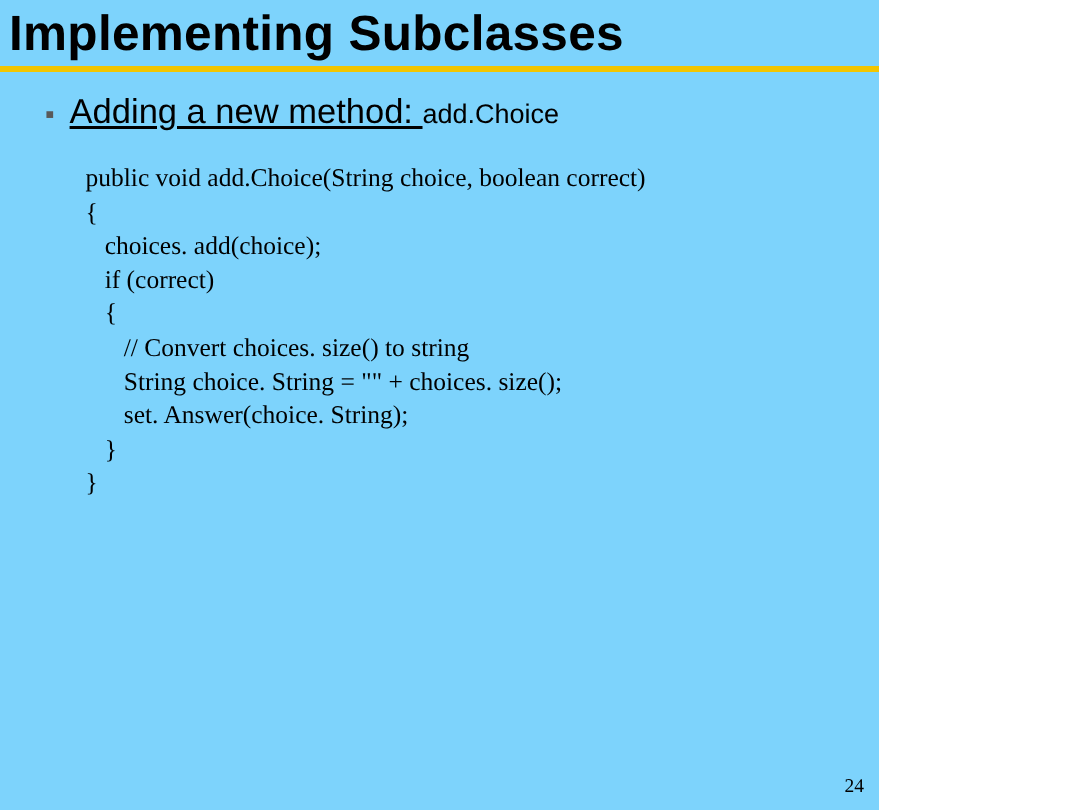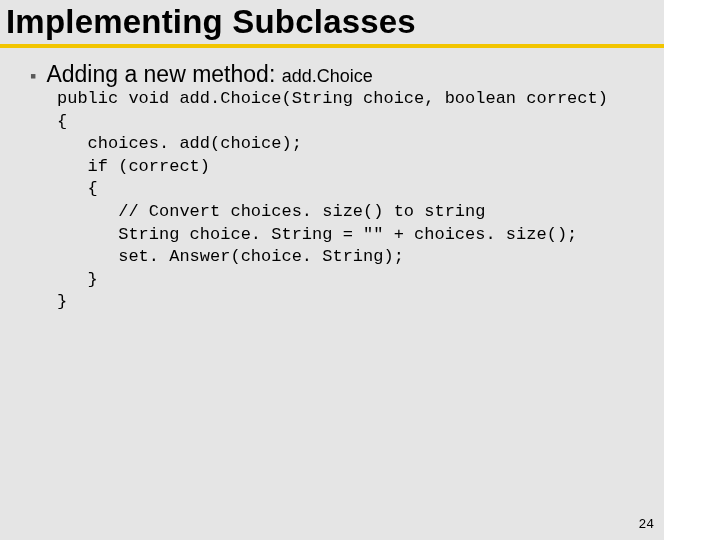--- a/index.html
+++ b/index.html
@@ -1,17 +1,17 @@
 <!DOCTYPE html>
 <html><head>
 <meta charset="utf-8">
 <style>
   * { margin: 0; padding: 0; box-sizing: border-box; }
   html, body { width: 720px; height: 540px; background: #fff; font-family: Verdana, Geneva, sans-serif; color: #000; }
-  .slide { position: relative; width: 664px; height: 540px; background: #e5e5e5; }
+  .slide { position: relative; width: 586px; height: 540px; background: #7dd3fc; }
   .title {
     font-family: "Trebuchet MS", "Segoe UI", sans-serif;
     font-weight: 700;
     font-size: 33px;
     letter-spacing: 0.2px;
     padding: 3px 6px 3px 6px;
     color: #000;
   }
   .title-underline {
     height: 4px;
@@ -29,48 +29,49 @@
   .bullet-marker {
     font-size: 18px;
     color: #595959;
     line-height: 1;
     margin-top: 4px;
   }
   .bullet-text {
     font-family: Verdana, Geneva, sans-serif;
     font-size: 23px;
     color: #000;
+    text-decoration: underline;
   }
   .bullet-code {
     font-family: Verdana, Geneva, sans-serif;
     font-size: 18px;
     color: #000;
   }
   .code-block {
-    margin-top: 0;
+    margin-top: 20px;
     margin-left: 27px;
-    font-family: Liberation Mono, monospace;
+    font-family: Liberation Serif, serif;
     font-size: 17px;
     line-height: 1.33;
     white-space: pre;
     color: #000;
   }
   .footer {
     position: absolute;
     left: 6px;
     bottom: 8px;
     font-family: Verdana, Geneva, sans-serif;
     font-size: 10px;
     color: #000;
   }
   .page-num {
     position: absolute;
     right: 10px;
     bottom: 8px;
-    font-family: Liberation Mono, monospace;
+    font-family: Liberation Serif, serif;
     font-size: 13px;
     color: #000;
   }
 </style>
 </head>
 <body>
 
 <div class="slide">
   <h1 class="title">Implementing Subclasses</h1>
   <div class="title-underline"></div>

